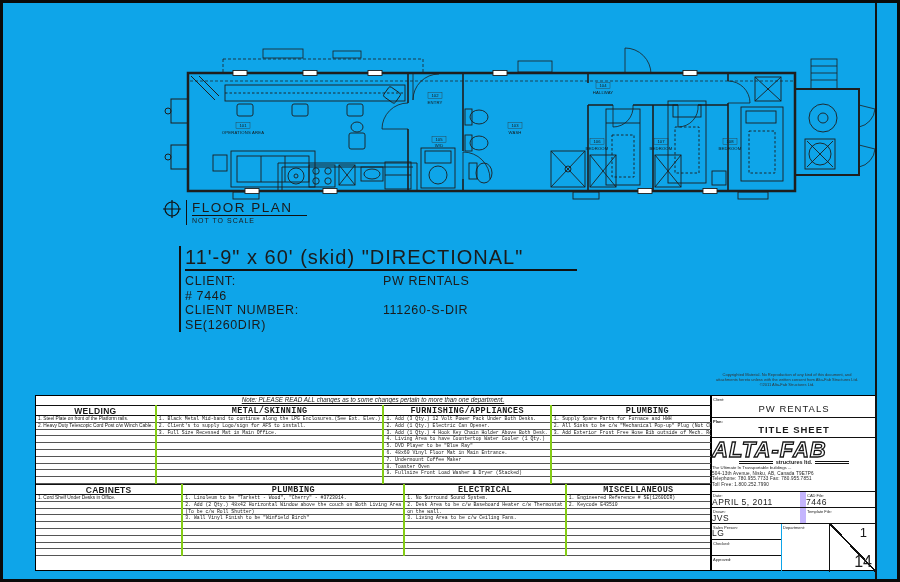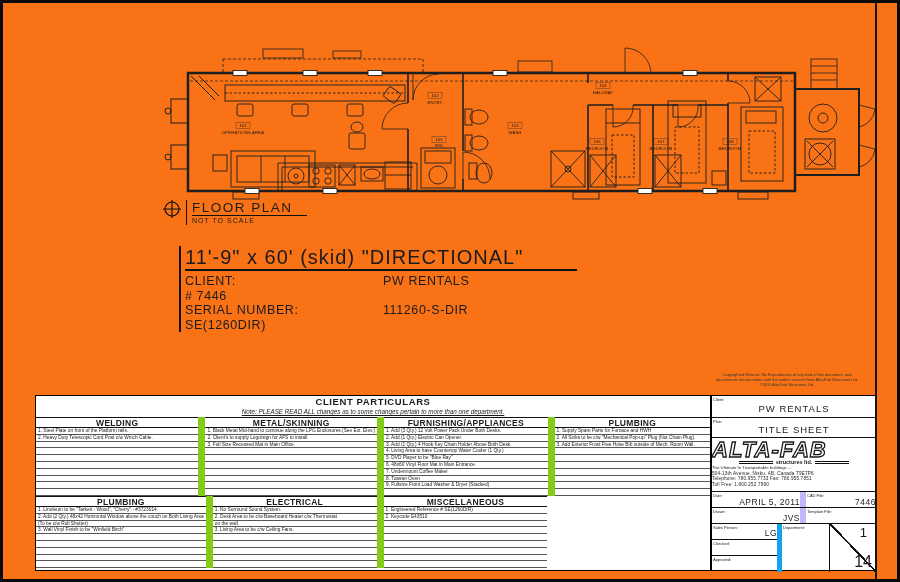--- a/index.html
+++ b/index.html
@@ -1,19 +1,19 @@
 <!DOCTYPE html>
 <html><head>
 <meta charset="utf-8">
 <style>
   * { margin:0; padding:0; box-sizing:border-box; }
   html,body { background:#888; }
   .sheet {
     position:relative; width:900px; height:582px; margin:0 auto;
-    background:#f97316; color:#1b1b1b;
+    background:#0ea5e9; color:#1b1b1b;
     font-family:"Liberation Sans", sans-serif;
     border:3px solid #0a0a0a; overflow:hidden;
   }
   .inner-frame-right { position:absolute; left:872px; top:0; bottom:0; width:2px; background:#141414; }
 
   
   svg.plan { position:absolute; left:160px; top:40px; width:716px; height:180px; }
   svg.plan text { font-family:"Liberation Sans", sans-serif; fill:#161616; }
   .rlab-num { font-size:4.2px; }
   .rlab-name { font-size:4.2px; letter-spacing:0.2px; }
@@ -31,48 +31,48 @@
   .frow { display:flex; font-size:12.5px; line-height:14.5px; letter-spacing:0.6px; }
   .frow .flabel { width:198px; }
 
   
   .particulars { position:absolute; left:32px; top:392px; width:676px; height:176px;
                  border:1.5px solid #000; background:#fff; }
   .ptitle { height:12px; font-size:9.5px; font-weight:bold; text-align:center; line-height:12px; letter-spacing:0.6px; }
   .pnote  { height:9px; font-size:6.3px; font-style:italic; text-align:center; line-height:8px;
             text-decoration:underline; }
   .pband { display:grid; grid-template-columns:1fr 1.05fr 1.05fr 1fr; }
-  .psec + .psec { border-left:7px solid #84cc16; }
+  .psec + .psec { border-left:2px solid #84cc16;font-family:Liberation Mono, monospace; }
   .phead { height:11px; font-size:8.5px; font-weight:bold; text-align:center; line-height:11px;
            border-top:1.3px solid #111; border-bottom:1.3px solid #111; letter-spacing:0.3px; }
   .prow { height:6.8px; font-size:4.8px; line-height:6.4px; border-bottom:0.6px solid #555;
           padding:0 2px; white-space:nowrap; overflow:hidden; }
 
   
   .tblock { position:absolute; left:708px; top:392px; width:166px; height:176px;
             border:1.5px solid #000; background:#fff; }
   .trow { position:relative; border-bottom:1px solid #111; }
   .tiny-label { position:absolute; left:1px; top:0.5px; font-size:4px; color:#222; }
-  .r-client { height:22px; } .r-plan { height:20px; } .r-logo { height:54px; }
+  .r-client { height:22px; } .r-plan { height:20px;font-weight:bold; } .r-logo { height:54px; }
   .cell-val-lg { width:100%; text-align:center; padding-top:7px; font-size:9.5px; letter-spacing:1px; }
   .r-logo { text-align:left; overflow:hidden; }
   .logo-big { display:inline-block; margin-top:1px; font-size:22px; font-weight:900; font-style:italic;
               letter-spacing:1px; color:#fff; -webkit-text-stroke:1.3px #151515; line-height:22px; }
   @supports not (-webkit-text-stroke:1px #000) { .logo-big { color:#151515; } }
   .logo-subrow { display:flex; align-items:center; justify-content:center; gap:3px; margin-top:-2px; }
   .logo-rule { flex:0 0 34px; border-top:3px double #111; }
   .logo-sub { font-size:5.5px; font-weight:bold; }
   .logo-tag { font-size:4.3px; line-height:5.5px; }
   .addr { font-size:4.6px; line-height:5.6px; letter-spacing:0.2px; }
   .split { display:flex; height:16px; }
   .split > div { position:relative; flex:1; }
   .split > div + div { border-left:6px solid #c4b5fd; }
-  .cell-val { width:100%; text-align:right; padding-top:5px; font-size:8.5px; letter-spacing:0.5px; }
+  .cell-val { width:100%; text-align:left; padding-top:5px; font-size:8.5px; letter-spacing:0.5px; }
   .r-composite { display:flex; height:48px; border-bottom:none; }
-  .comp-left { width:70px; border-right:5px solid #0ea5e9; }
+  .comp-left { width:70px; border-right:1px solid #0ea5e9; }
   .comp-left > div { position:relative; height:16px; border-bottom:1px solid #111; }
   .comp-left > div:last-child { border-bottom:none; }
   .comp-dept { position:relative; flex:1; border-right:1px solid #111; }
   .sheet-box { position:relative; width:46px;
                background:linear-gradient(to top right, transparent 48.8%, #111 48.8%, #111 51.6%, transparent 51.6%); }
   .sheet-num { position:absolute; top:1px; right:9px; font-size:13px; }
   .sheet-total { position:absolute; bottom:1px; right:4px; font-size:16px; }
 
   
   .copyright { position:absolute; left:694px; top:369px; width:180px; text-align:center;
@@ -280,37 +280,36 @@
     <div class="big-title">11'-9" x 60' (skid) "DIRECTIONAL"</div>
     <div class="fields">
       <div class="frow">
         <span class="flabel">CLIENT:</span>
         <span>PW RENTALS</span>
       </div>
       <div class="frow">
         <span># 7446</span>
       </div>
       <div class="frow">
-        <span class="flabel">SERIAL NUMBER:</span>
+        <span class="flabel">CLIENT NUMBER:</span>
         <span>111260-S-DIR</span>
       </div>
       <div class="frow">
         <span>SE(1260DIR)</span>
       </div>
     </div>
   </div>
 
   <div class="copyright">
     <div>Copyrighted Material. No Reproduction of any kind of this document, and</div>
     <div>attachments hereto unless with the written consent from Alta-Fab Structures Ltd.</div>
     <div>©2011 Alta-Fab Structures Ltd.</div>
   </div>
 
   <div class="particulars">
-    <div class="ptitle">CLIENT PARTICULARS</div>
     <div class="pnote">Note: PLEASE READ ALL changes as to some changes pertain to more than one department.</div>
 
     <div class="pband">
       <div class="psec">
         <div class="phead">WELDING</div>
         <div>
             <div class="prow">1. Steel Plate on front of the Platform rails.</div>
             <div class="prow">2. Heavy Duty Telescopic Cord Post c/w Winch Cable.</div>
             <div class="prow">&nbsp;</div>
             <div class="prow">&nbsp;</div>
@@ -364,20 +363,34 @@
             <div class="prow">&nbsp;</div>
             <div class="prow">&nbsp;</div>
             <div class="prow">&nbsp;</div>
             <div class="prow">&nbsp;</div>
           </div>
       </div>
     </div>
 
     <div class="pband">
       <div class="psec">
+        <div class="phead">CABINETS</div>
+        <div>
+            <div class="prow">1. Cord Shelf Under Desks in Office.</div>
+            <div class="prow">&nbsp;</div>
+            <div class="prow">&nbsp;</div>
+            <div class="prow">&nbsp;</div>
+            <div class="prow">&nbsp;</div>
+            <div class="prow">&nbsp;</div>
+            <div class="prow">&nbsp;</div>
+            <div class="prow">&nbsp;</div>
+            <div class="prow">&nbsp;</div>
+          </div>
+      </div>
+      <div class="psec">
         <div class="phead">PLUMBING</div>
         <div>
             <div class="prow">1. Linoleum to be "Tarkett - Wood", "Cherry" - #3723014.</div>
             <div class="prow">2. Add (2 Qty.) 48x42 Horizontal Window above the couch on Both Living Area</div>
             <div class="prow">    (To be c/w Roll Shutter)</div>
             <div class="prow">3. Wall Vinyl Finish to be "Winfield Birch"</div>
             <div class="prow">&nbsp;</div>
             <div class="prow">&nbsp;</div>
             <div class="prow">&nbsp;</div>
             <div class="prow">&nbsp;</div>

